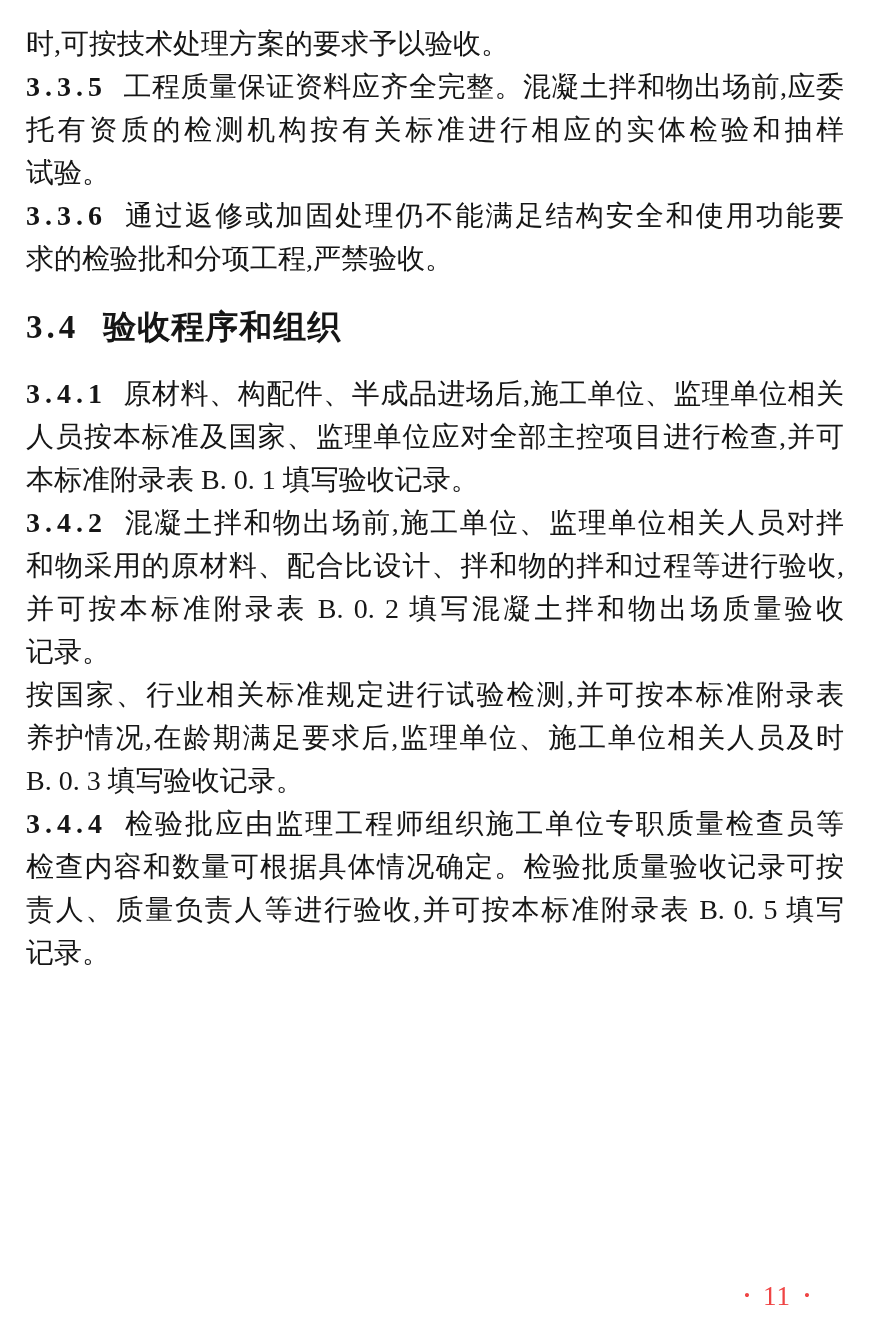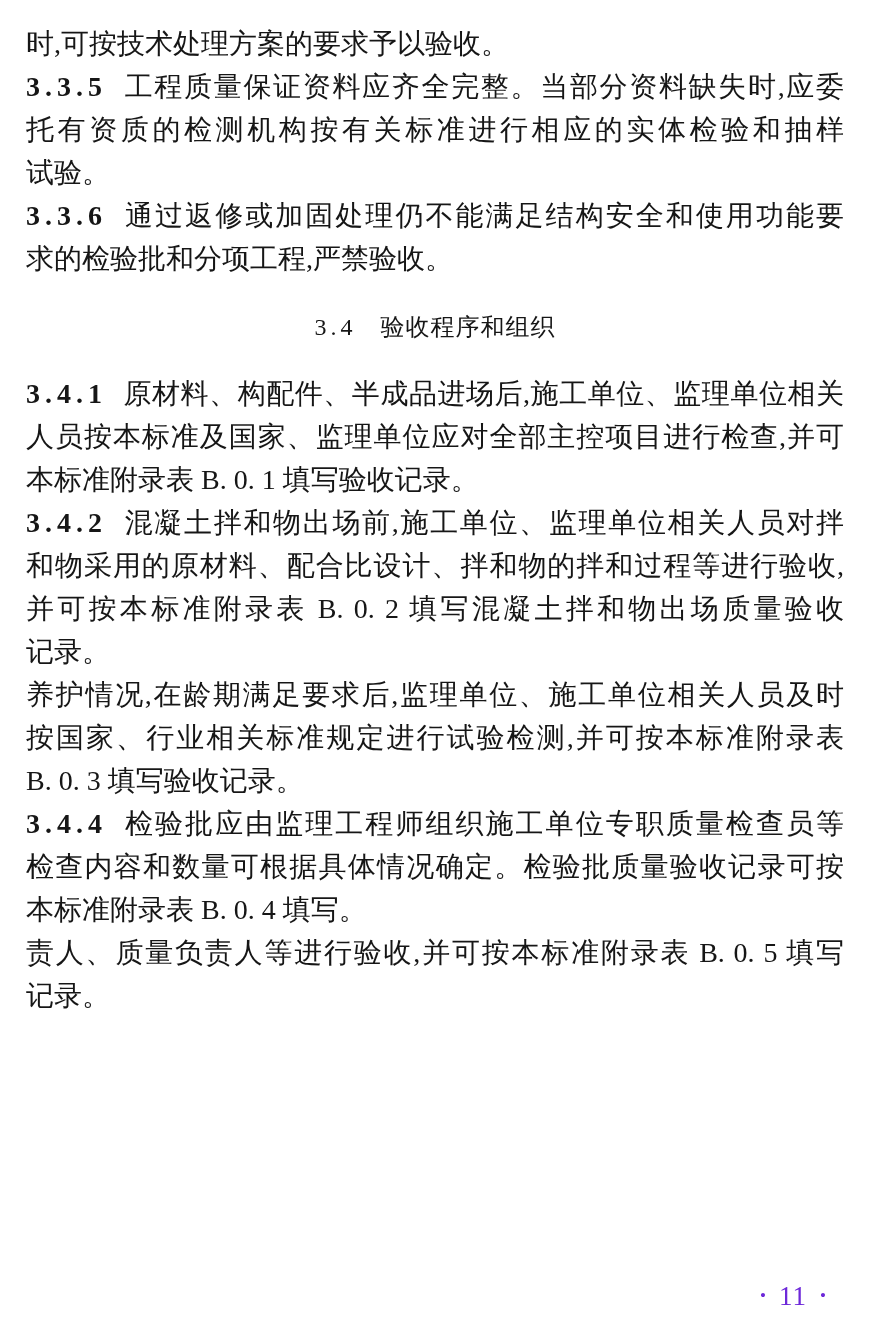--- a/index.html
+++ b/index.html
@@ -28,52 +28,52 @@
   .line:not(.last)::after{content:"";display:inline-block;width:100%;height:0;}
   .line.last{text-align-last:left;}
   .num{
     font-weight:bold;
     letter-spacing:5px;
   }
   .numgap{display:inline-block;width:16px;}
   .heading{
     height:46px;line-height:46px;
     margin:24px 0 22px 0;
-    text-align:center;
-    font-weight:normal;
-    font-size:24px;
+    text-align:left;
+    font-weight:bold;
+    font-size:33px;
   }
   .h-num{letter-spacing:4px;}
   .h-gap{display:inline-block;width:24px;}
   .h-title{
     font-family:"Liberation Sans","DejaVu Sans",sans-serif;
     letter-spacing:1px;
   }
   .footer{
     position:absolute;
-    top:1281px;right:48px;
+    top:1281px;right:64px;
     font-size:27px;
     white-space:nowrap;
-    color:#6d28d9;
+    color:#ef4444;
   }
   .footer .dot{font-size:17px;vertical-align:4px;}
   .footer .pn{margin:0 13px;letter-spacing:1px;}
 </style>
 </head>
 <body>
 
 <div class="page">
   <div class="content">
 
     <div class="para">
       <div class="line last"><span>时,可按技术处理方案的要求予以验收。</span></div>
     </div>
 
     <div class="para">
-      <div class="line"><span class="num">3.3.5</span><span class="numgap"></span><span>工程质量保证资料应齐全完整。当部分资料缺失时,应委</span></div>
+      <div class="line"><span class="num">3.3.5</span><span class="numgap"></span><span>工程质量保证资料应齐全完整。混凝土拌和物出场前,应委</span></div>
       <div class="line"><span>托有资质的检测机构按有关标准进行相应的实体检验和抽样</span></div>
       <div class="line last"><span>试验。</span></div>
     </div>
 
     <div class="para">
       <div class="line"><span class="num">3.3.6</span><span class="numgap"></span><span>通过返修或加固处理仍不能满足结构安全和使用功能要</span></div>
       <div class="line last"><span>求的检验批和分项工程,严禁验收。</span></div>
     </div>
 
     <div class="heading"><span class="h-num">3.4</span><span class="h-gap"></span><span class="h-title">验收程序和组织</span></div>
@@ -85,29 +85,28 @@
     </div>
 
     <div class="para">
       <div class="line"><span class="num">3.4.2</span><span class="numgap"></span><span>混凝土拌和物出场前,施工单位、监理单位相关人员对拌</span></div>
       <div class="line"><span>和物采用的原材料、配合比设计、拌和物的拌和过程等进行验收,</span></div>
       <div class="line"><span>并可按本标准附录表 B. 0. 2 填写混凝土拌和物出场质量验收</span></div>
       <div class="line last"><span>记录。</span></div>
     </div>
 
     <div class="para">
+      <div class="line"><span>按国家、行业相关标准规定进行试验检测,并可按本标准附录表</span></div>
       <div class="line"><span>养护情况,在龄期满足要求后,监理单位、施工单位相关人员及时</span></div>
-      <div class="line"><span>按国家、行业相关标准规定进行试验检测,并可按本标准附录表</span></div>
       <div class="line last"><span>B. 0. 3 填写验收记录。</span></div>
     </div>
 
     <div class="para">
       <div class="line"><span class="num">3.4.4</span><span class="numgap"></span><span>检验批应由监理工程师组织施工单位专职质量检查员等</span></div>
       <div class="line"><span>检查内容和数量可根据具体情况确定。检验批质量验收记录可按</span></div>
-      <div class="line last"><span>本标准附录表 B. 0. 4 填写。</span></div>
     </div>
 
     <div class="para">
       <div class="line"><span>责人、质量负责人等进行验收,并可按本标准附录表 B. 0. 5 填写</span></div>
       <div class="line last"><span>记录。</span></div>
     </div>
 
   </div>
 
   <div class="footer"><span class="dot">•</span><span class="pn">11</span><span class="dot">•</span></div>

